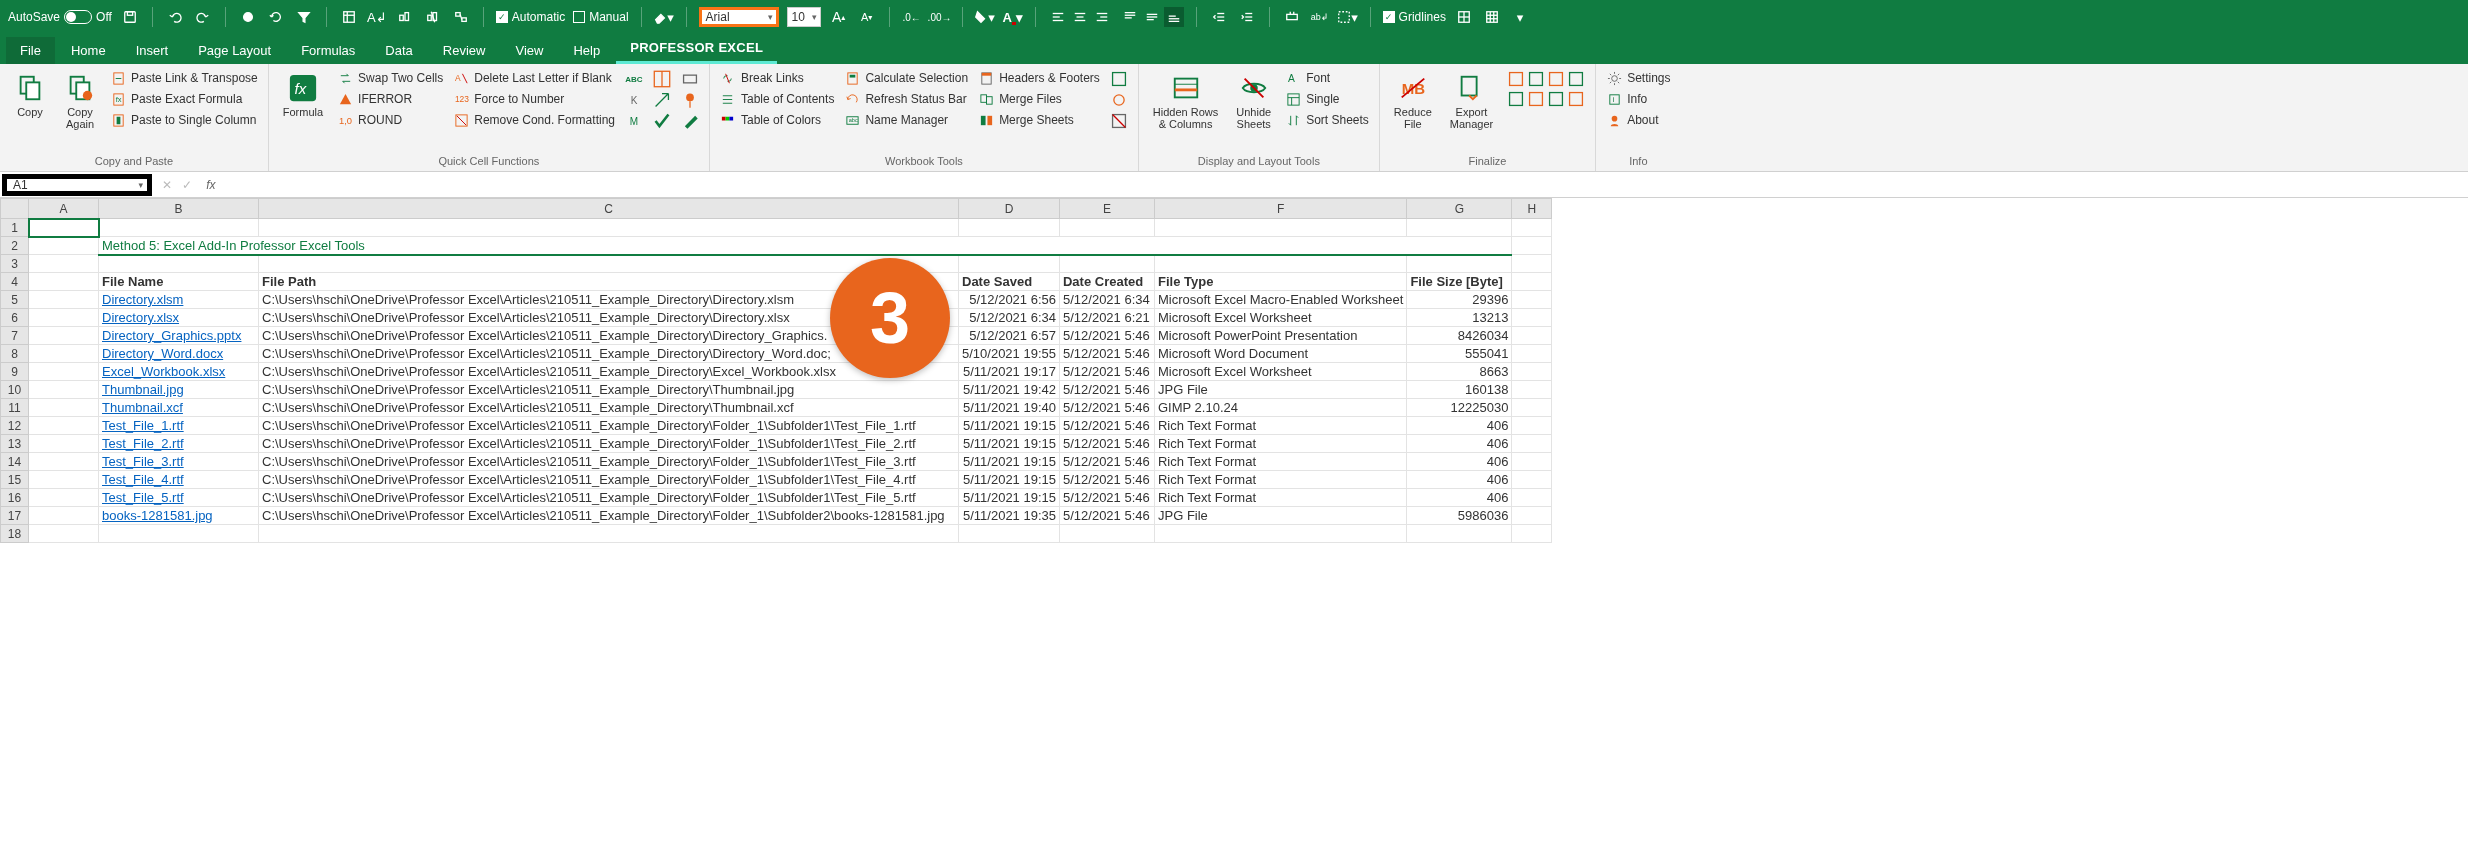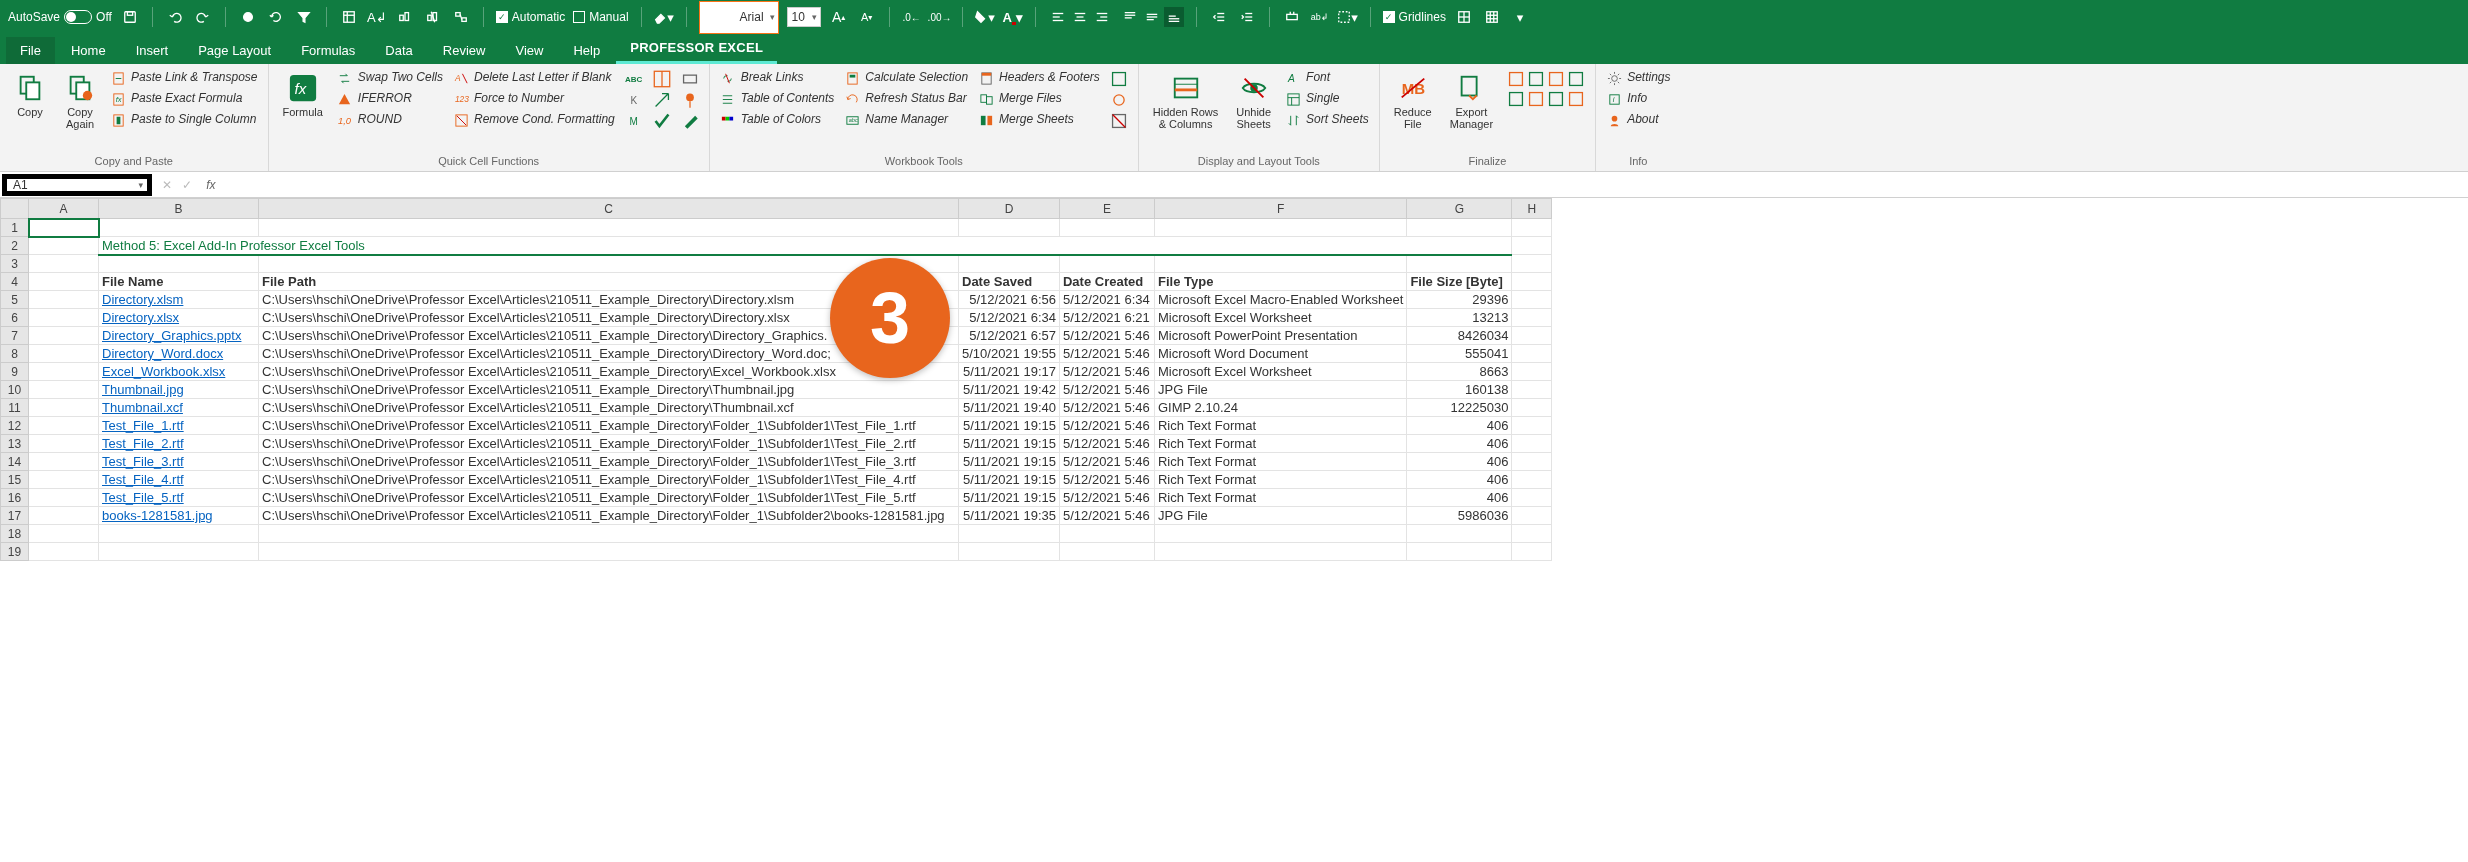--- a/index.html
+++ b/index.html
@@ -9,21 +9,21 @@
 .titlebar { background: #107C41; height: 34px; display: flex; align-items: center; padding: 0 8px; gap: 8px; }
 .titlebar .autosave { color: #fff; font-size: 12px; display: flex; align-items: center; gap: 4px; }
 .titlebar .toggle { width: 28px; height: 14px; border: 1px solid #fff; border-radius: 7px; position: relative; display: inline-block; }
 .titlebar .toggle::after { content:""; position:absolute; left:1px; top:1px; width:10px; height:10px; background:#fff; border-radius:50%; }
 .titlebar .sep { width:1px; height:20px; background: rgba(255,255,255,0.3); margin: 0 4px; }
 .titlebar .tb-icon { width: 20px; height: 20px; display:flex; align-items:center; justify-content:center; color:#fff; font-size:13px; cursor:pointer; }
 .titlebar .tb-icon svg { width:14px; height:14px; stroke:#fff; fill:none; stroke-width:1.5; }
 .titlebar .chk { display:flex; align-items:center; gap:4px; color:#fff; font-size:12px; }
 .titlebar .chk .box { width:12px; height:12px; border:1px solid #fff; display:flex; align-items:center; justify-content:center; font-size:9px; color:#107C41; background:#fff; }
 .titlebar .chk .box.empty { background:transparent; }
-.titlebar .font-select { background:#fff; border:1px solid #f97316; height:33px; font-size:12px; padding:0 14px 0 4px; min-width:80px; display:flex; align-items:center; position:relative;justify-content:flex-end;}
+.titlebar .font-select { background:#fff; border:3px solid #f97316; height:20px; font-size:12px; padding:0 14px 0 4px; min-width:80px; display:flex; align-items:center; position:relative;}
 .titlebar .font-select::after{content:"▾"; position:absolute; right:3px; font-size:9px; color:#666;}
 .titlebar .font-size { background:#fff; border:1px solid #ccc; height:20px; width:34px; font-size:12px; padding:0 14px 0 4px; display:flex; align-items:center; position:relative;}
 .titlebar .font-size::after{content:"▾"; position:absolute; right:3px; font-size:9px; color:#666;}
 .titlebar .col-swatch { width:16px; height:3px; background:#ff0; margin-top:12px;}
 .titlebar .col-swatch.red{background:#c00;}
 .titlebar .align-group{display:flex; gap:2px;}
 .titlebar .align-btn{width:20px;height:20px;display:flex;align-items:center;justify-content:center;}
 .titlebar .align-btn.active{background:#0a5c30;}
 
 
@@ -34,21 +34,21 @@
 
 
 .ribbon { background:#f3f3f3; border-bottom:1px solid #d0d0d0; display:flex; min-height:108px; }
 .group { border-right:1px solid #d8d8d8; padding:6px 10px 2px 10px; display:flex; flex-direction:column; justify-content:space-between; }
 .group-body { display:flex; gap:10px; align-items:flex-start; }
 .group-label { text-align:center; font-size:11px; color:#666; padding-top:4px; padding-bottom:2px;}
 .big-btn { display:flex; flex-direction:column; align-items:center; gap:2px; font-size:11px; color:#333; cursor:pointer; padding:2px 4px; }
 .big-btn .ic { width:32px; height:32px; display:flex; align-items:center; justify-content:center; }
 .big-btn .ic svg{width:30px;height:30px;}
 .cmd-list { display:flex; flex-direction:column; gap:5px; }
-.cmd { display:flex; align-items:flex-start; gap:5px; font-size:12px; color:#333; cursor:pointer; white-space:nowrap;font-style:italic; }
+.cmd { display:flex; align-items:center; gap:5px; font-size:12px; color:#333; cursor:pointer; white-space:nowrap; }
 .cmd .ic { width:16px; height:16px; display:flex; align-items:center; justify-content:center; }
 .cmd .ic svg{width:15px;height:15px;}
 .mini-col { display:flex; flex-direction:column; gap:3px; }
 .mini-col .mini { width:18px; height:18px; display:flex; align-items:center; justify-content:center; font-size:10px; cursor:pointer;}
 
 
 .formula-bar { display:flex; align-items:center; border-bottom:1px solid #d0d0d0; height:26px; background:#fff;}
 .name-box { width:150px; border:5px solid #000000; height:22px; margin:2px; display:flex; align-items:center; padding:0 6px; font-size:12px; position:relative;}
 .name-box::after{content:"▾"; position:absolute; right:4px; font-size:9px; color:#666;}
 .fx-controls { display:flex; gap:10px; padding:0 8px; color:#999; align-items:center;}
@@ -953,29 +953,18 @@
           <td class="row-hdr">18</td>
           <td class="cell"></td>
           <td class="cell"></td>
           <td class="cell"></td>
           <td class="cell"></td>
           <td class="cell"></td>
           <td class="cell"></td>
           <td class="cell"></td>
           <td class="cell"></td>
         </tr>
-        <tr>
-          <td class="row-hdr">19</td>
-          <td class="cell"></td>
-          <td class="cell"></td>
-          <td class="cell"></td>
-          <td class="cell"></td>
-          <td class="cell"></td>
-          <td class="cell"></td>
-          <td class="cell"></td>
-          <td class="cell"></td>
-        </tr>
       </tbody>
     </table>
   <div class="callout" style="top:60px; left:830px;">
       <span>3</span>
     </div>
 </div>
 
 </body></html>

